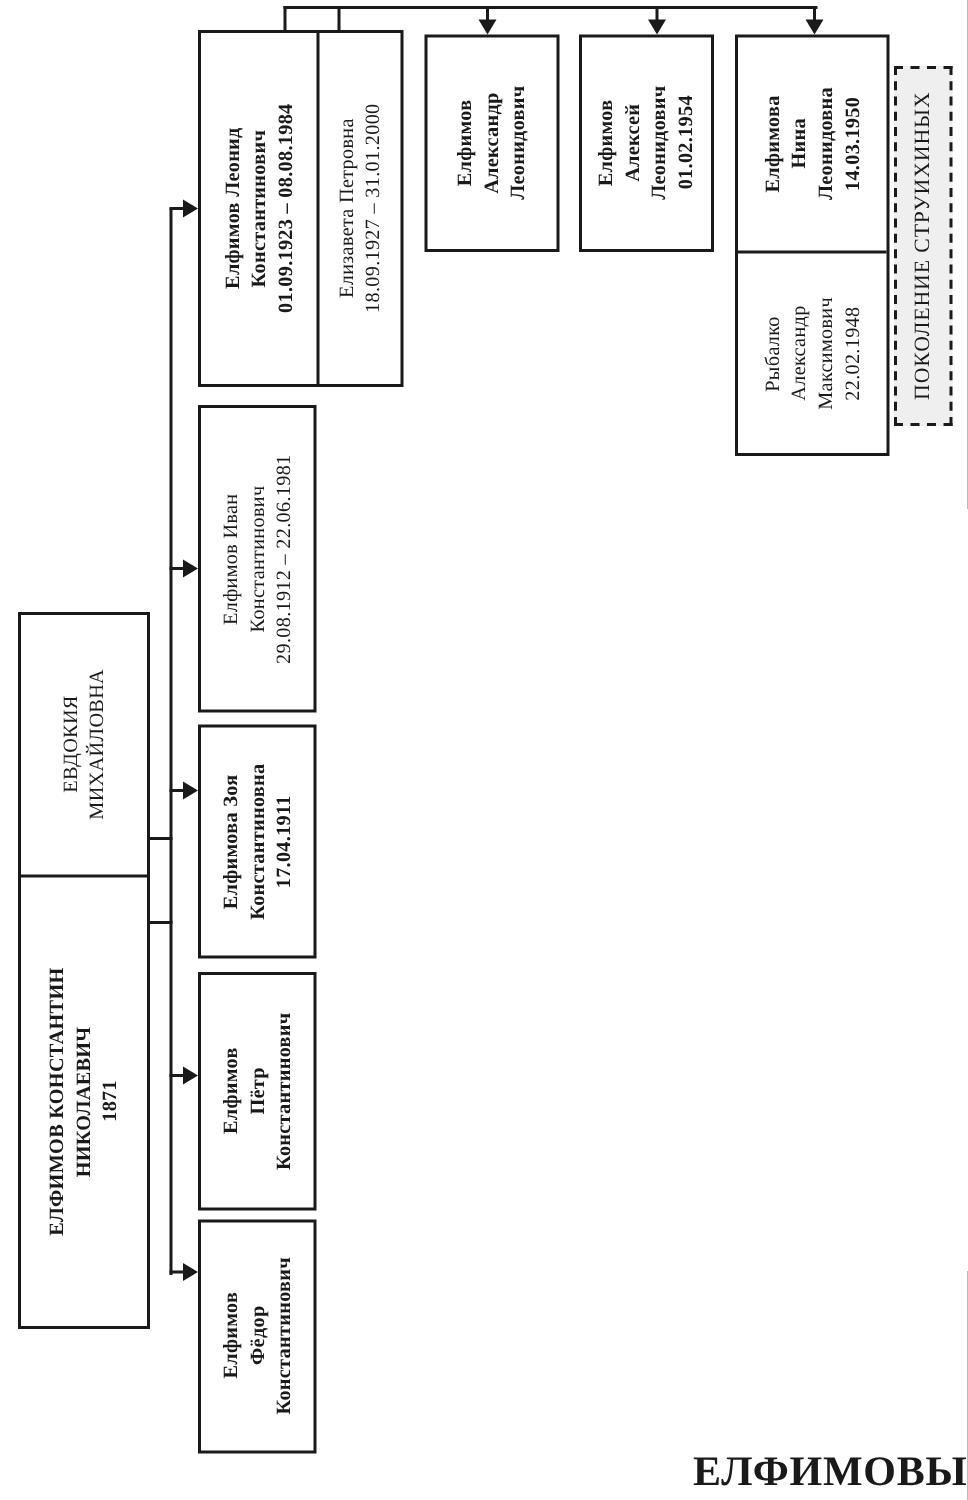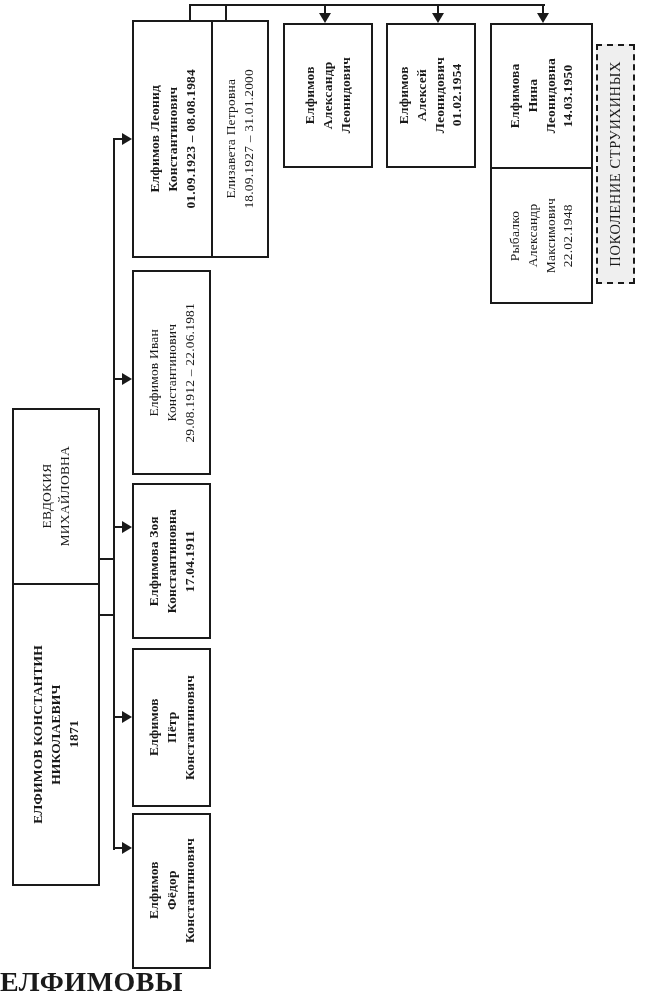--- a/index.html
+++ b/index.html
@@ -72,21 +72,21 @@
     position: absolute;
     border: 2px dashed var(--line);
     background: var(--note_fill);
     display: flex; align-items: center; justify-content: center;
   }
   .note .vtext { font-size: 14.5px; letter-spacing: 0.6px; }
   
   .title {
     position: absolute;
     left: 0; right: 0; top: 966px;
-    text-align: left;
+    text-align: right;
     font-weight: bold;
     font-size: 28px;
     letter-spacing: 0.5px;
   }
 </style>
 </head>
 <body>
 
 <div id="page">
 

